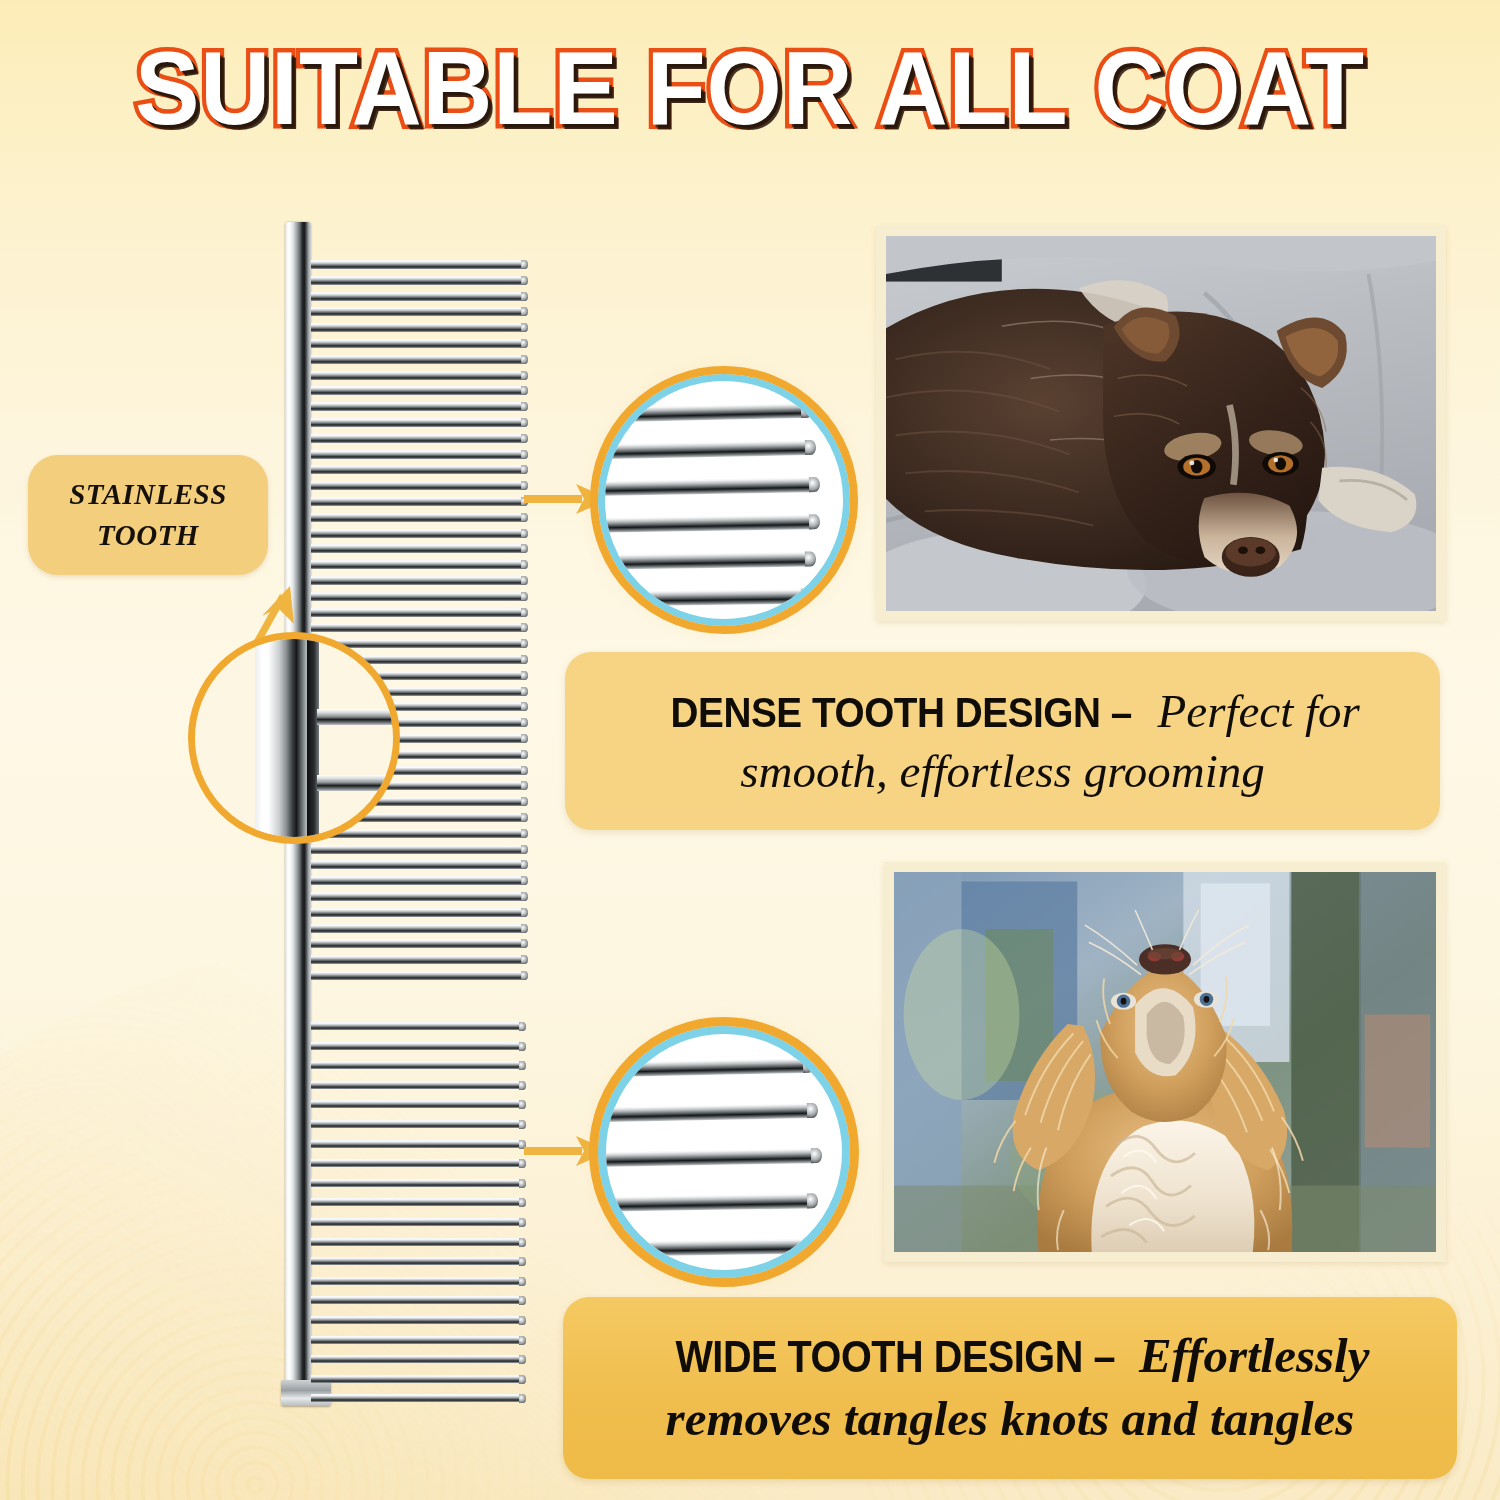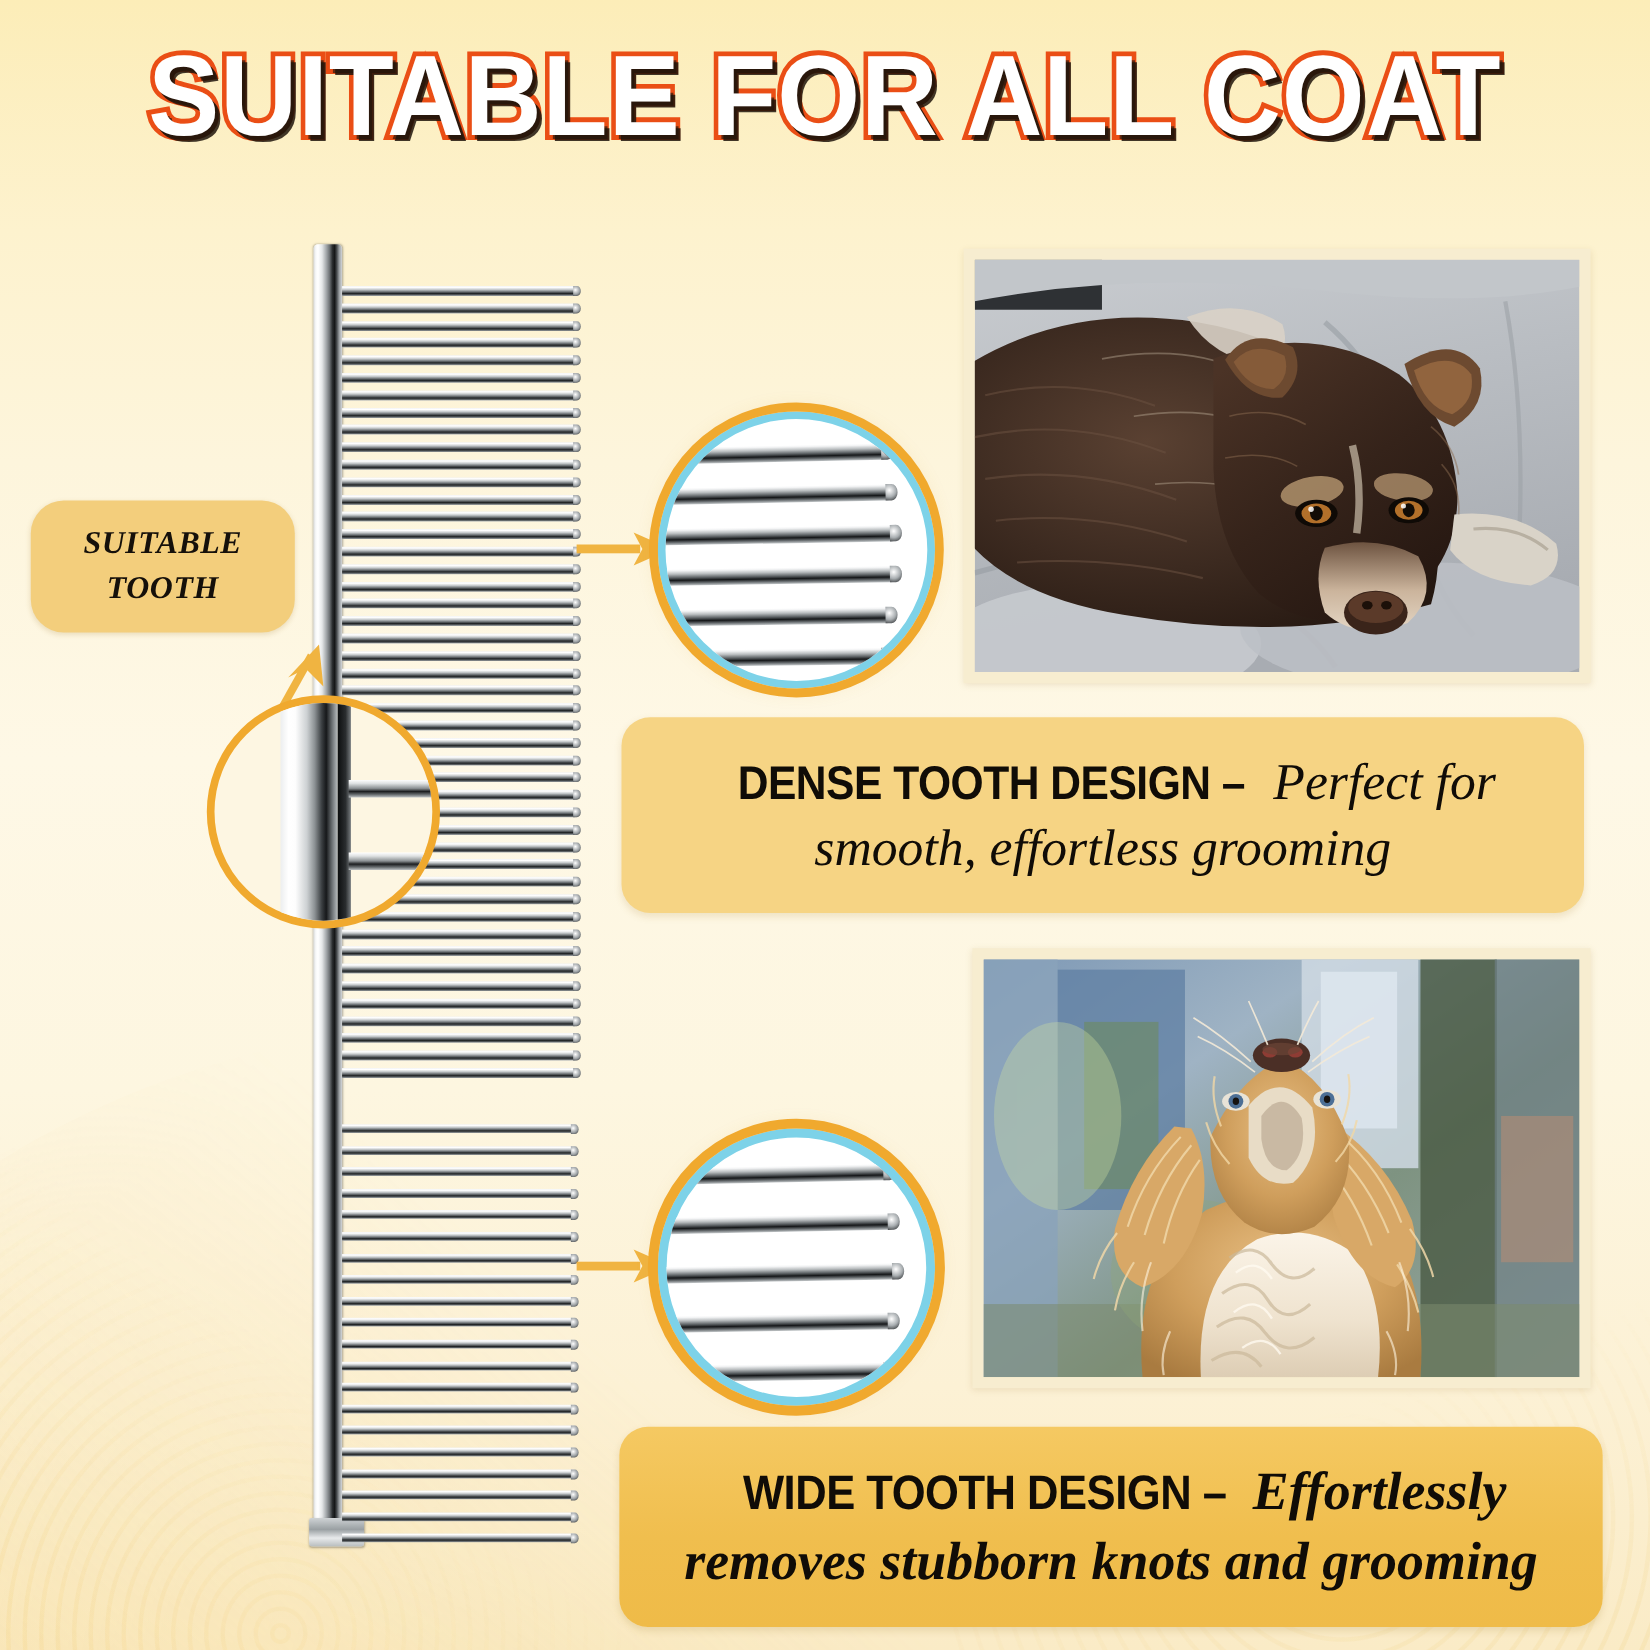--- a/index.html
+++ b/index.html
@@ -421,21 +421,21 @@
         <div class="tooth" style="top: 1074.4px; width: 214px; height: 8px;"></div>
         <div class="tooth" style="top: 1094px; width: 214px; height: 8px;"></div>
         <div class="tooth" style="top: 1113.6px; width: 214px; height: 8px;"></div>
         <div class="tooth" style="top: 1133.2px; width: 214px; height: 8px;"></div>
         <div class="tooth" style="top: 1152.8px; width: 214px; height: 8px;"></div>
         <div class="tooth" style="top: 1172.4px; width: 214px; height: 8px;"></div>
       </div>
   </div>
 
   <div id="steel-label">
-    <span>SUITABLE</span>
+    <span>STAINLESS</span>
     <span>TOOTH</span>
   </div>
 
   <svg class="arrow-up-right" style="left:228px; top:580px; width:86px; height:90px;" viewBox="0 0 86 90">
     <g fill="#F0B441">
       <path d="M20 86 L58 18 L52 14 L14 82 Z"></path>
       <path d="M62 6 L66 44 L50 28 L34 36 Z"></path>
     </g>
   </svg>
 
@@ -686,17 +686,17 @@
           <path d="M392 290 Q404 322 400 356"></path>
           <path d="M176 356 Q166 378 170 398"></path>
           <path d="M380 356 Q392 378 388 398"></path>
         </g>
       </svg>
     </div>
   </div>
 
   <div class="caption" id="caption-wide">
     <div class="cap-text">
-      <span class="cap-strong">WIDE TOOTH DESIGN – </span><span class="cap-em">Effortlessly removes stubborn knots and grooming</span>
+      <span class="cap-strong">WIDE TOOTH DESIGN – </span><span class="cap-em">Effortlessly removes tangles knots and tangles</span>
     </div>
   </div>
 
 </div>
 
 </body></html>

